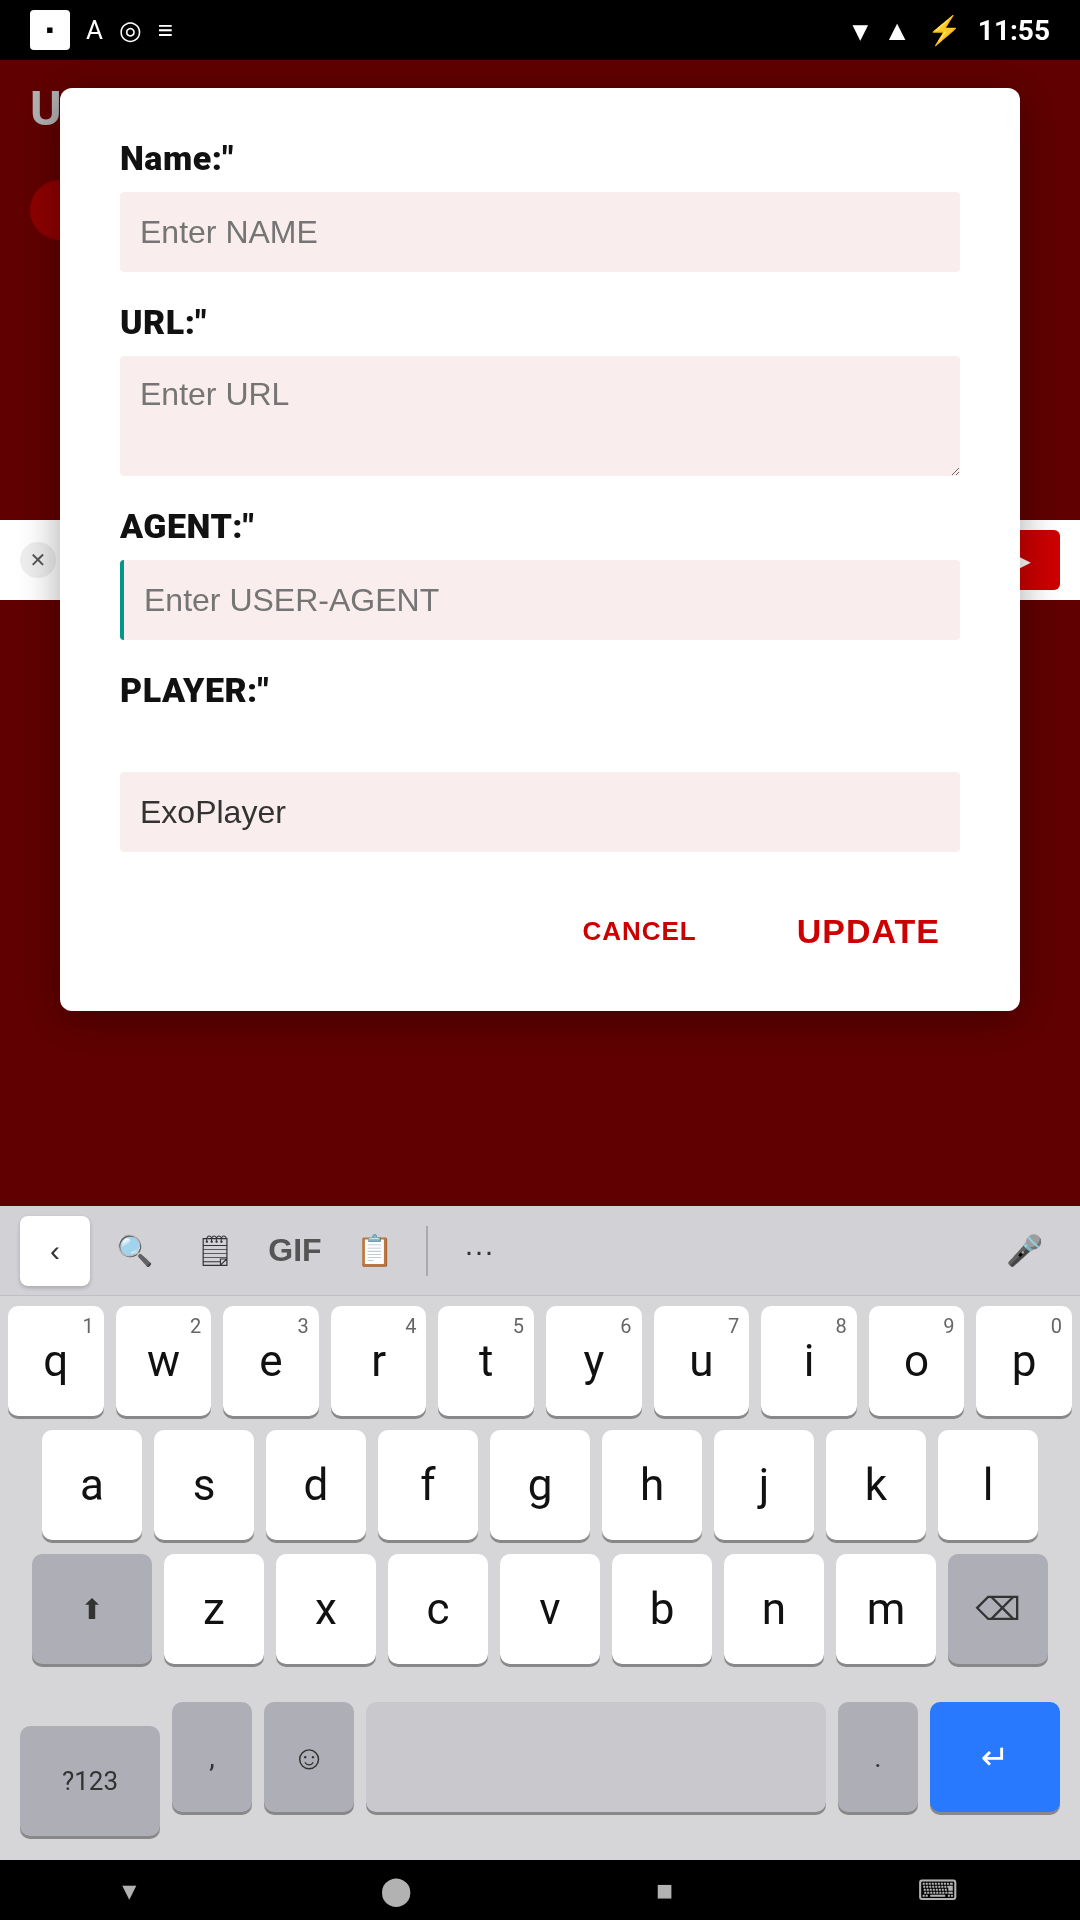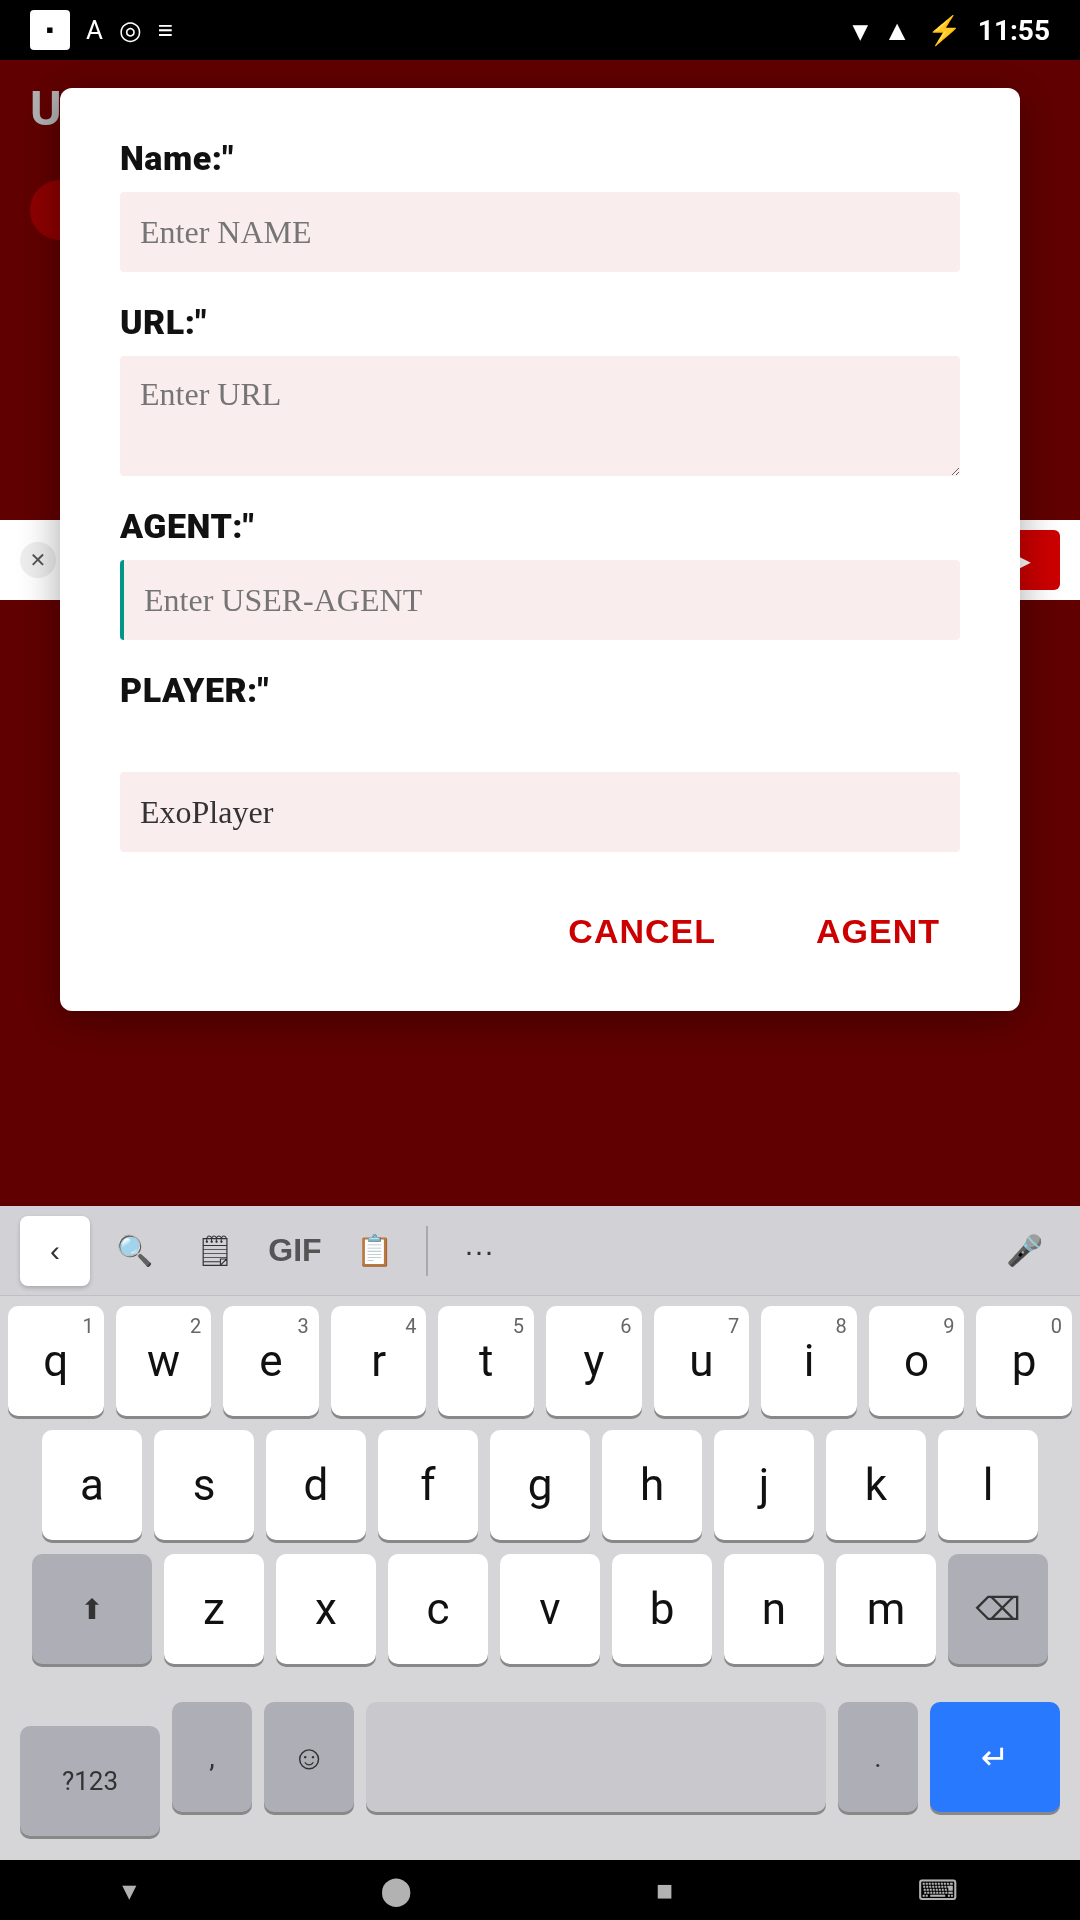--- a/index.html
+++ b/index.html
@@ -122,21 +122,21 @@
     .field-input {
       width: 100%;
       height: 80px;
       background: #f9eded;
       border: none;
       border-radius: 4px;
       padding: 11px 20px;
       font-size: 32px;
       color: #aaa;
       outline: none;
-      font-family: Liberation Serif, serif;
+      font-family: Liberation Sans, sans-serif;
     }
 
     .field-input.url-input {
       height: 120px;
       padding-top: 20px;
       vertical-align: top;
     }
 
     .field-input.active {
       border-left: 4px solid #009688;
@@ -152,21 +152,21 @@
       display: flex;
       justify-content: flex-end;
       gap: 60px;
       margin-top: 50px;
     }
 
     .btn-cancel {
       background: none;
       border: none;
       color: #cc0000;
-      font-size: 34px;
+      font-size: 26px;
       font-weight: bold;
       cursor: pointer;
       letter-spacing: 1px;
       padding: 10px 20px;
     }
 
     .btn-update {
       background: none;
       border: none;
       color: #cc0000;
@@ -405,21 +405,21 @@
   <textarea class="field-input url-input" rows="2" placeholder="Enter URL" style=""></textarea>
 
   <div class="field-label">AGENT:"</div>
   <input class="field-input active" type="text" placeholder="Enter USER-AGENT" style="">
 
   <div class="field-label">PLAYER:"</div>
   <input class="field-input has-value" type="text" value="ExoPlayer" style="">
 
   <div class="dialog-actions">
     <button class="btn-cancel">CANCEL</button>
-    <button class="btn-update">AGENT</button>
+    <button class="btn-update">UPDATE</button>
   </div>
 </div>
 
 <div class="keyboard-area" style="bottom: 60px; height: auto;">
 
   <div class="keyboard-toolbar">
     <button class="kb-tool-btn back-btn">‹</button>
     <button class="kb-tool-btn">🔍</button>
     <button class="kb-tool-btn">🗒</button>
     <button class="kb-tool-btn gif-label">GIF</button>

